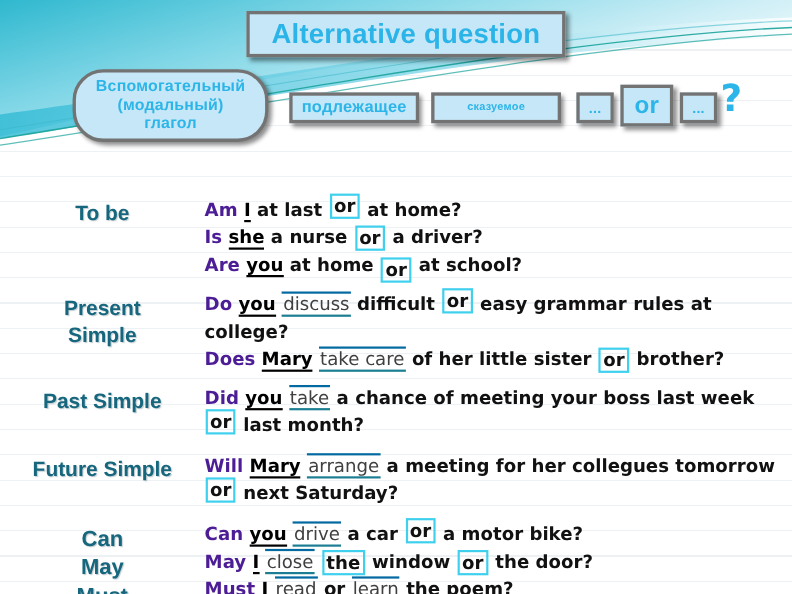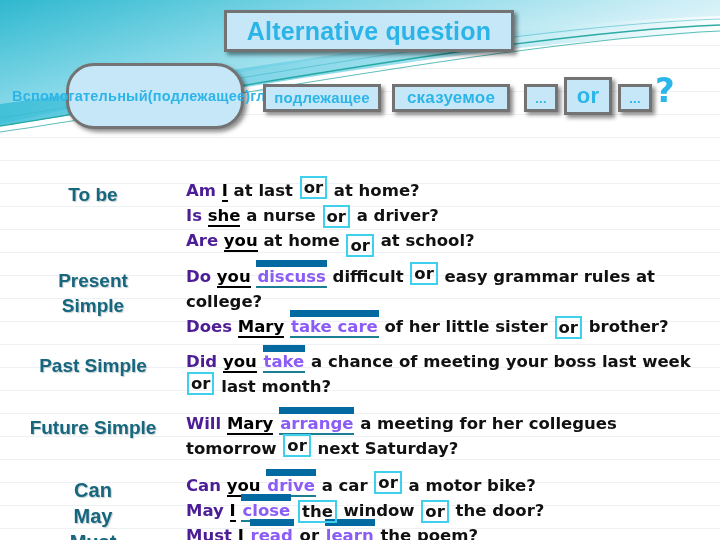--- a/index.html
+++ b/index.html
@@ -73,21 +73,21 @@
 
   #aux-chip {
     position: absolute;
     left: 66px;
     top: 63px;
     width: 178px;
     height: 66px;
     z-index: 5;
     font-size: 14.5px;
     display: flex;
-    flex-direction: row;
+    flex-direction: column;
     align-items: center;
     justify-content: center;
     padding: 2px 4px;
     border-radius: 28px;
   }
   #aux-chip .ln { display: block; }
 
   #subject-chip {
     position: absolute;
     left: 263px;
@@ -101,21 +101,21 @@
     justify-content: center;
   }
 
   #predicate-chip {
     position: absolute;
     left: 392px;
     top: 84px;
     width: 118px;
     height: 28px;
     z-index: 5;
-    font-size: 17px;
+    font-size: 10px;
     display: flex;
     align-items: center;
     justify-content: center;
   }
 
   #dots1-chip {
     position: absolute;
     left: 524px;
     top: 84px;
     width: 34px;
@@ -209,24 +209,24 @@
   .aux {
     color: #4c1d95;
     font-weight: bold;
   }
   .subj {
     color: #000000;
     font-weight: bold;
     border-bottom: 2px solid #000000;
   }
   .pred {
-    color: #8b5cf6;
-    font-weight: bold;
+    color: #404040;
+    font-weight: normal;
     border-bottom: 2px solid #1c7e93;
-    border-top: 7px solid #0369a1;
+    border-top: 2px solid #0369a1;
     padding: 0 1px;
   }
   .plain { color: #111111; }
 
   .orbox {
     display: inline-block;
     border: 2.5px solid #3fd0ee;
     padding: 0 2px;
     line-height: 19px;
     color: #111111;
@@ -272,21 +272,21 @@
     <path d="M0,104 C120,88 300,58 470,36 C570,24 660,18 720,16 L720,34 C640,36 540,44 440,58 C280,80 120,108 0,126 Z" fill="url(#gradBand)" opacity="0.85"></path>
     <path d="M0,126 C140,104 320,70 500,46 C600,33 670,27 720,25" fill="none" stroke="#1aa39b" stroke-width="1.3" opacity="0.9"></path>
     <path d="M0,132 C150,110 330,76 510,52 C608,39 676,33 720,31" fill="none" stroke="#1aa39b" stroke-width="1.1" opacity="0.7"></path>
     <path d="M0,118 C130,98 310,64 490,40 C592,27 664,21 720,19" fill="none" stroke="#3bb6c6" stroke-width="1" opacity="0.55"></path>
   </svg>
 
   <div class="chip" id="title-chip">Alternative question</div>
 
   <div class="chip" id="aux-chip">
     <span class="ln">Вспомогательный</span>
-    <span class="ln">(подлежащее)</span>
+    <span class="ln">(модальный)</span>
     <span class="ln">глагол</span>
   </div>
 
   <div class="chip" id="subject-chip">подлежащее</div>
   <div class="chip" id="predicate-chip">сказуемое</div>
   <div class="chip" id="dots1-chip">...</div>
   <div class="chip" id="or-chip">or</div>
   <div class="chip" id="dots2-chip">...</div>
   <div id="qmark">?</div>
 

